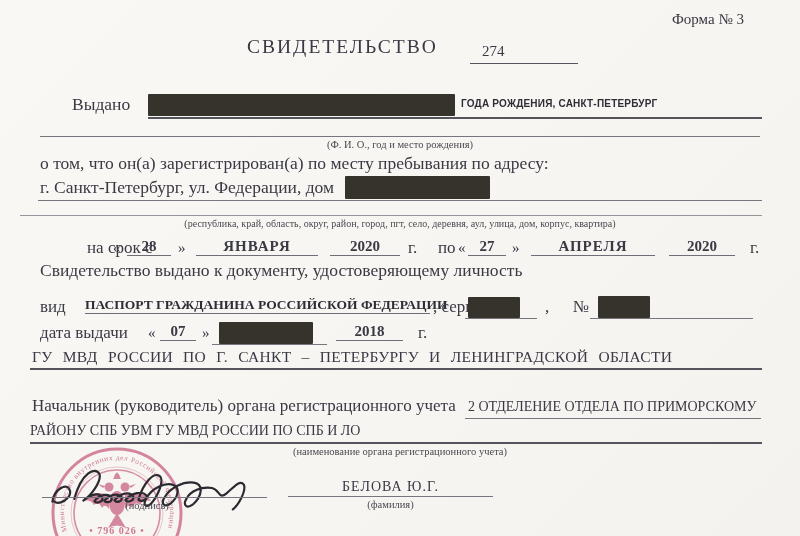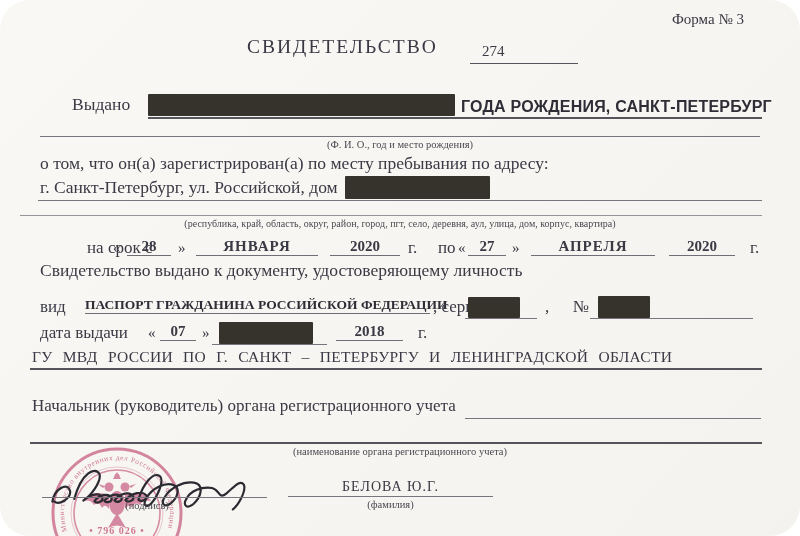--- a/index.html
+++ b/index.html
@@ -3,21 +3,20 @@
 <meta charset="utf-8">
 <style>
   html,body{margin:0;padding:0;}
   .page{
     position:relative;
     width:800px;height:536px;
     background:linear-gradient(135deg,#f9f8f5 0%,#f6f5f1 60%,#f3f2ee 100%);
     overflow:hidden;
     font-family:"Liberation Serif","DejaVu Serif",serif;
     color:#3a3944;
-    border-radius:30px;
   }
   .abs{position:absolute;}
   .txt{font-size:17px;line-height:1.15;white-space:nowrap;}
   .caption{font-size:10.5px;color:#4a4950;text-align:center;white-space:nowrap;}
   .hline{position:absolute;height:1px;background:#77767e;}
   .hline.strong{height:1.5px;background:#55545c;}
   .hline.light{background:#96959b;}
   .redact{position:absolute;background:#35332b;border-radius:1px;}
   .fillval{font-weight:bold;white-space:nowrap;}
   .ubox{position:absolute;text-align:center;border-bottom:1px solid #6f6e76;white-space:nowrap;}
@@ -31,29 +30,29 @@
 
 <div class="page">
 
   <div class="abs txt" style="left:672px;top:11px;font-size:15px;">Форма № 3</div>
 
   <div class="abs" style="left:247px;top:36px;font-size:19.5px;letter-spacing:2px;white-space:nowrap;">СВИДЕТЕЛЬСТВО</div>
   <div class="abs" style="left:470px;top:43px;width:96px;text-align:left;padding-left:12px;font-size:15px;border-bottom:1px solid #55545c;height:20px;">274</div>
 
   <div class="abs txt" style="left:72px;top:94px;font-size:17.5px;">Выдано</div>
   <div class="redact" style="left:148px;top:94px;width:307px;height:22px;"></div>
-  <div class="abs fillval" style="left:461px;top:98px;font-size:16px;font-family:'Liberation Sans',sans-serif;letter-spacing:0.2px;color:#2e2d36;">ГОДА РОЖДЕНИЯ, САНКТ-ПЕТЕРБУРГ</div>
+  <div class="abs fillval" style="left:461px;top:98px;font-size:10px;font-family:'Liberation Sans',sans-serif;letter-spacing:0.2px;color:#2e2d36;">ГОДА РОЖДЕНИЯ, САНКТ-ПЕТЕРБУРГ</div>
   <div class="hline strong" style="left:148px;top:117px;width:614px;"></div>
 
   <div class="hline" style="left:40px;top:136px;width:720px;"></div>
   <div class="abs caption" style="left:100px;top:139px;width:600px;">(Ф. И. О., год и место рождения)</div>
 
   <div class="abs txt" style="left:40px;top:153px;font-size:17.5px;">о том, что он(а) зарегистрирован(а) по месту пребывания по адресу:</div>
 
-  <div class="abs txt" style="left:40px;top:177px;font-size:17.5px;">г. Санкт-Петербург, ул. Российской, дом</div>
+  <div class="abs txt" style="left:40px;top:177px;font-size:17.5px;">г. Санкт-Петербург, ул. Федерации, дом</div>
   <div class="redact" style="left:345px;top:176px;width:145px;height:23px;"></div>
   <div class="hline" style="left:38px;top:200px;width:724px;"></div>
 
   <div class="hline light" style="left:20px;top:215px;width:742px;"></div>
   <div class="abs caption" style="left:0px;top:218px;width:800px;font-size:10px;">(республика, край, область, округ, район, город, пгт, село, деревня, аул, улица, дом, корпус, квартира)</div>
 
   <div>
     <span class="abs txt" style="left:40px;top:238px;margin-left:47px;">на срок с</span>
     <span class="abs q" style="left:113px;top:240px;">«</span>
     <span class="ubox fillval" style="left:127px;top:238px;width:44px;font-size:15px;">28</span>
@@ -92,21 +91,23 @@
     <span class="redact" style="left:219px;top:322px;width:94px;height:22px;"></span>
     <span class="hline" style="left:212px;top:344px;width:115px;"></span>
     <span class="ubox fillval" style="left:336px;top:323px;width:67px;font-size:15px;">2018</span>
     <span class="abs txt" style="left:418px;top:323px;">г.</span>
   </div>
 
   <div class="abs upper" style="left:32px;top:348px;font-size:15.5px;word-spacing:6px;letter-spacing:0.3px;">ГУ МВД РОССИИ ПО Г. САНКТ – ПЕТЕРБУРГУ И ЛЕНИНГРАДСКОЙ ОБЛАСТИ</div>
   <div class="hline strong" style="left:30px;top:368px;width:732px;"></div>
 
   <div class="abs txt" style="left:32px;top:396px;font-size:17px;">Начальник (руководитель) органа регистрационного учета</div>
+  <div class="abs upper" style="left:468px;top:399px;font-size:14px;">2 ОТДЕЛЕНИЕ ОТДЕЛА  ПО ПРИМОРСКОМУ</div>
   <div class="hline" style="left:465px;top:418px;width:296px;"></div>
+  <div class="abs upper" style="left:30px;top:423px;font-size:14px;">РАЙОНУ СПБ УВМ  ГУ  МВД РОССИИ  ПО СПБ  И  ЛО</div>
   <div class="hline strong" style="left:30px;top:442px;width:732px;"></div>
   <div class="abs caption" style="left:100px;top:446px;width:600px;">(наименование органа регистрационного учета)</div>
 
   <svg class="stamp-svg" width="140" height="93" viewBox="0 0 140 93">
     <g stroke="#c4567c" fill="none">
       <circle cx="70" cy="70" r="64" stroke-width="3" opacity="0.8"></circle>
       <circle cx="70" cy="70" r="43" stroke-width="1.6" opacity="0.75"></circle>
       <circle cx="70" cy="70" r="46" stroke-width="0.7" opacity="0.5"></circle>
     </g>
     <path id="ringPath" d="M 20.2,88.1 A 53,53 0 1 1 119.8,88.1" fill="none"></path>

